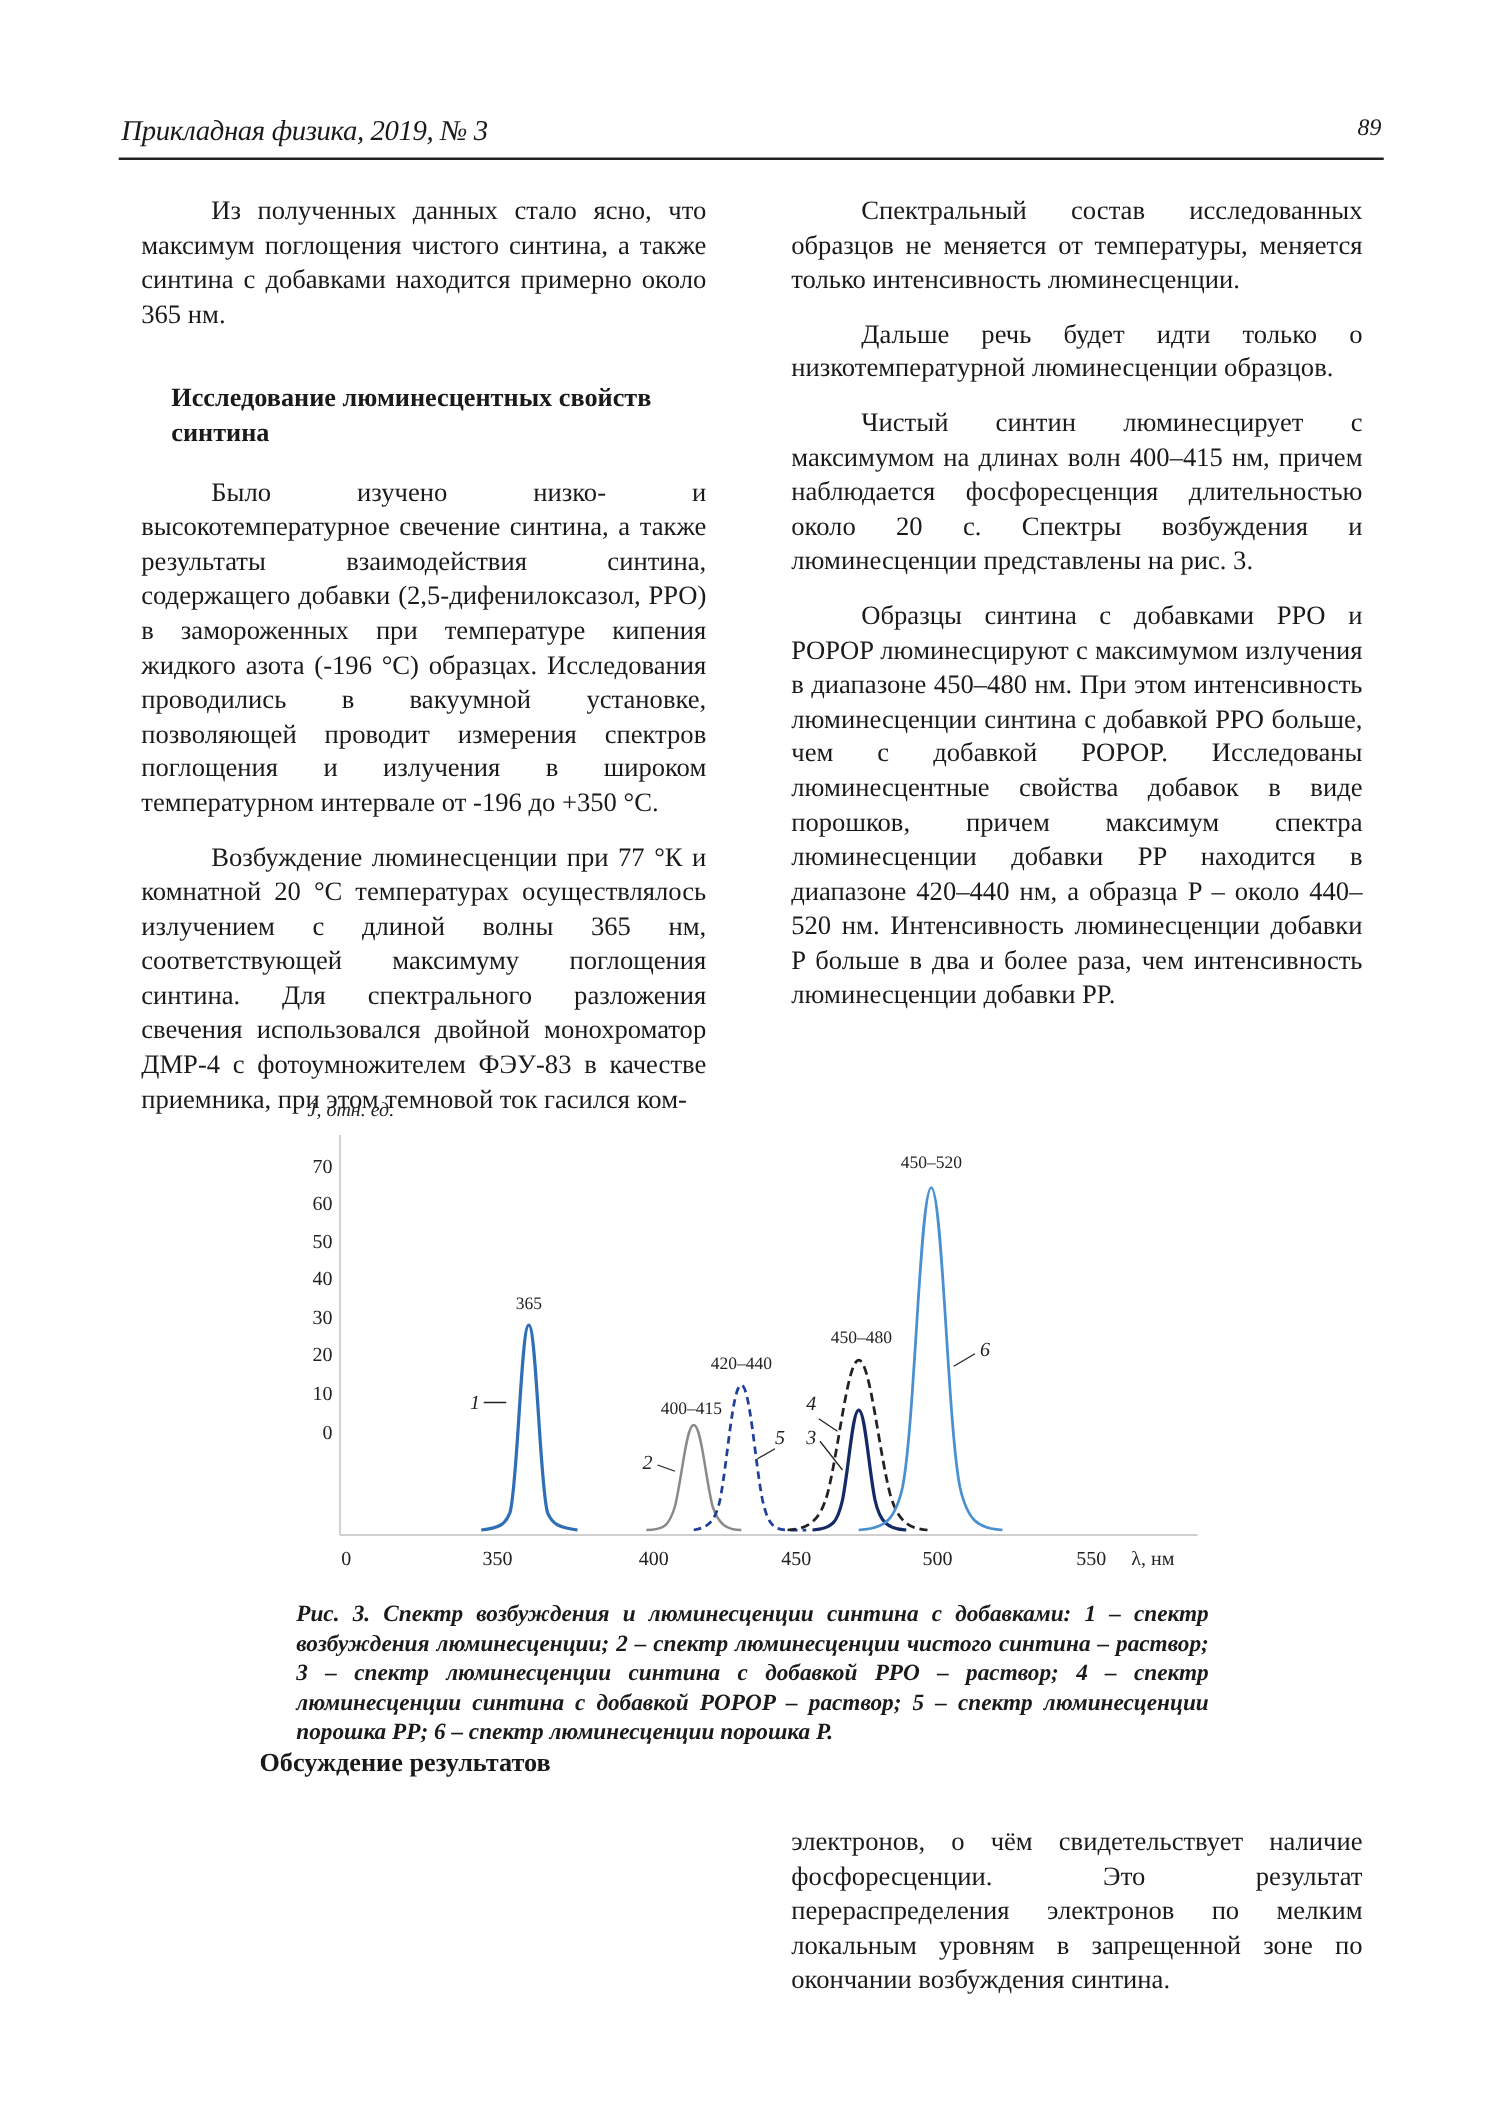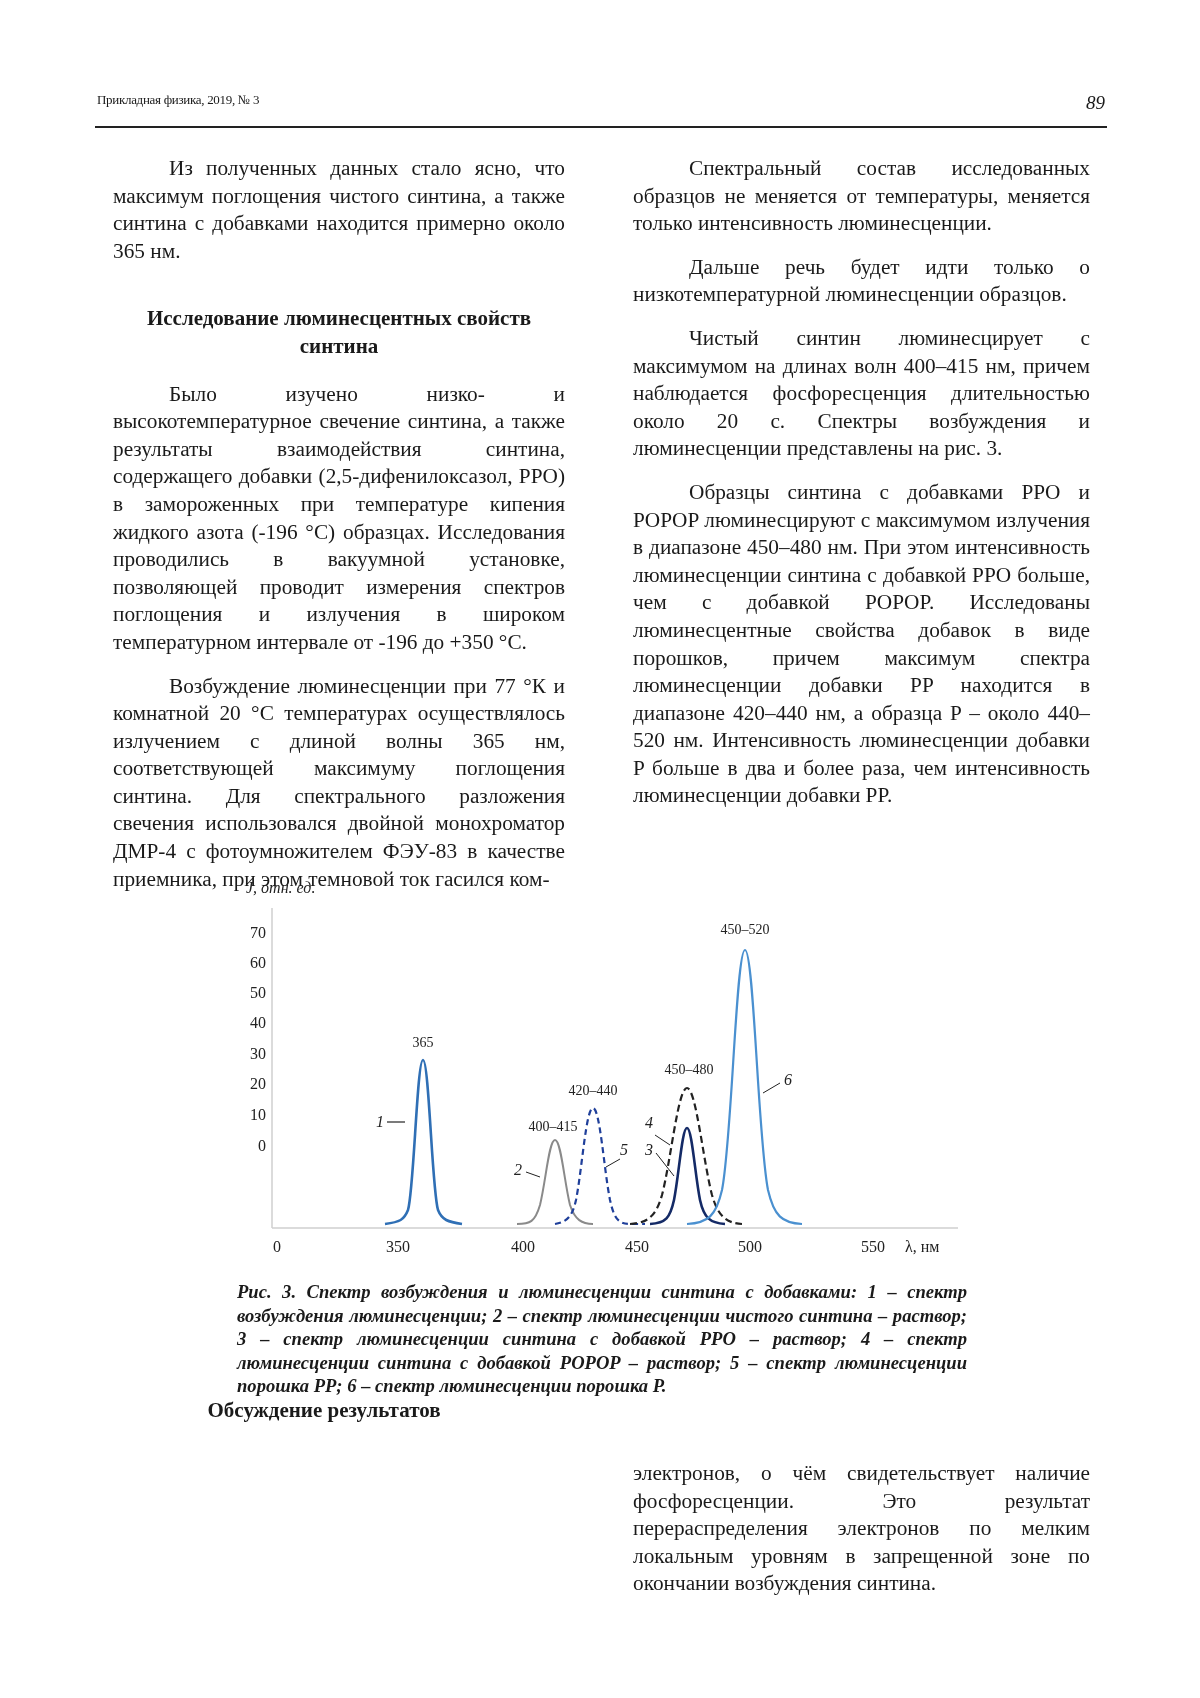--- a/index.html
+++ b/index.html
@@ -1,24 +1,24 @@
 <!DOCTYPE html>
 <html><head>
 <meta charset="utf-8">
 <style>
   html,body{margin:0;padding:0;background:#fff;}
   body{width:1200px;height:1698px;position:relative;overflow:hidden;
        font-family:"Liberation Serif","DejaVu Serif",serif;color:#1a1a1a;}
   .header{position:absolute;left:95px;top:88px;width:1012px;height:38px;border-bottom:2px solid #222;}
-  .header .journal{position:absolute;left:2px;top:4px;font-size:13px;letter-spacing:-0.3px;}
+  .header .journal{position:absolute;left:2px;top:4px;font-style:italic;font-size:23px;letter-spacing:-0.3px;}
   .header .pageno{position:absolute;right:2px;top:4px;font-style:italic;font-size:19px;}
   .col{position:absolute;font-size:21.3px;line-height:27.6px;text-align:justify;}
   .col p{margin:16px;text-indent:56px;}
   .col p.noind{text-indent:0;}
-  .col h3{margin:0;text-align:center;font-size:21px;font-weight:bold;line-height:27.6px;}
+  .col h3{margin:0;text-align:left;font-size:21px;font-weight:bold;line-height:27.6px;}
   #colL{left:97px;top:139px;width:484px;}
   #colR{left:617px;top:139px;width:489px;}
   .gap{height:24px;}
   .fig{position:absolute;left:0;top:0;width:980px;height:1698px;pointer-events:none;}
   .fig svg{position:absolute;left:0;top:0;}
   .caption{position:absolute;left:237px;top:1280px;width:730px;font-size:18.6px;line-height:23.6px;
            font-weight:bold;font-style:italic;text-align:justify;}
   #colBL{left:97px;top:1397px;width:484px;}
   #colBR{left:617px;top:1444px;width:489px;}
   #colBL h3{text-align:center;margin-left:-30px;}

